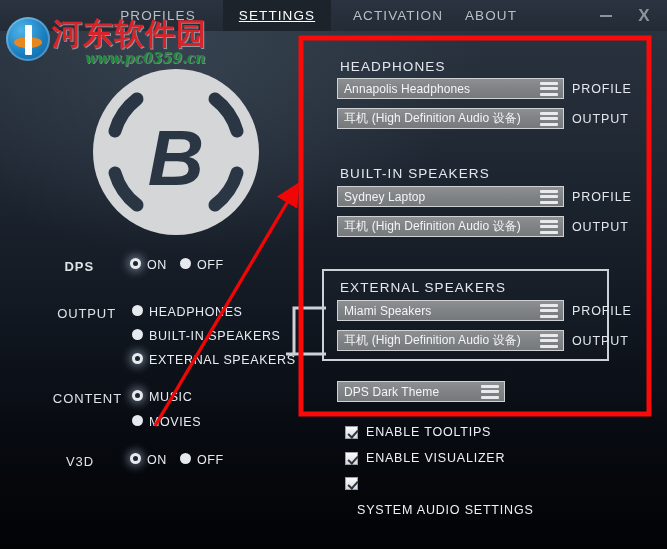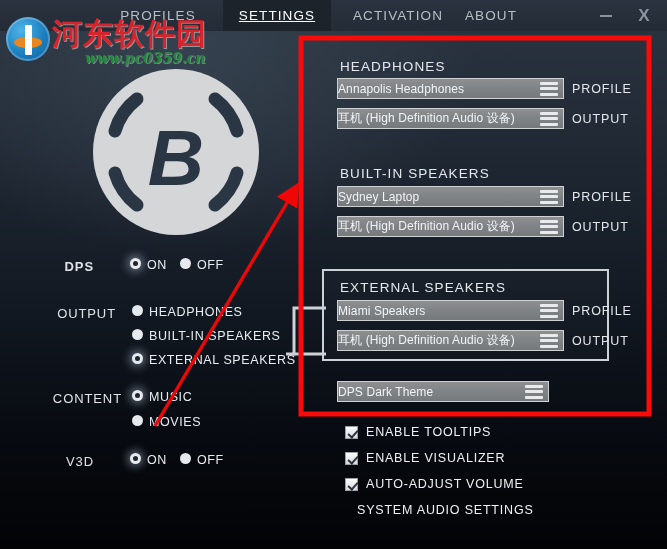--- a/index.html
+++ b/index.html
@@ -135,20 +135,21 @@
   .combo {
     position: absolute;
     height: 21px;
     background: linear-gradient(to bottom, #8d8f91 0%, #808385 50%, #76797b 100%);
     border: 1px solid #cfd2d5;
     display: flex; align-items: center;
     cursor: pointer; user-select:none;
   }
   .combo .cval {
     flex: 1 1 auto;
+    padding-left: 6px;
     font-size: 12px; color:#f2f4f6;
     white-space: nowrap; overflow: hidden;
     text-overflow: ellipsis;
     letter-spacing:.1px;
   }
   .combo .burger {
     flex: 0 0 auto; width: 28px; height: 21px;
     display:flex; flex-direction:column; justify-content:center;
     align-items:center; gap:2.5px;
   }
@@ -349,40 +350,39 @@
         <i></i>
       </span>
   </div>
   <div class="side-tag" style="left:572px; top:334px;">OUTPUT</div>
 
   <svg id="bracket" viewBox="0 0 44 62">
     <path d="M 0 54 L 8 54 L 8 8 L 40 8" fill="none" stroke="#cdd2d8" stroke-width="3"></path>
     <path d="M 8 54 L 40 54" fill="none" stroke="#cdd2d8" stroke-width="3"></path>
   </svg>
 
-  <div class="combo" style="left:337px; top:381px; width:212px;">
+  <div class="combo" style="left:337px; top:381px; width:168px;">
     <span class="cval">DPS Dark Theme</span>
     <span class="burger">
         <i></i>
         <i></i>
         <i></i>
       </span>
   </div>
 
   <div class="cbrow" style="left:345px; top:425px;">
     <span class="cbox"></span>
     <span class="cbtxt">ENABLE TOOLTIPS</span>
   </div>
   <div class="cbrow" style="left:345px; top:451px;">
     <span class="cbox"></span>
     <span class="cbtxt">ENABLE VISUALIZER</span>
   </div>
   <div class="cbrow" style="left:345px; top:477px;">
     <span class="cbox"></span>
-    <span class="cbtxt">AUTO-ADJUST VOLUME</span>
   </div>
 
   <div id="sys-link">SYSTEM AUDIO SETTINGS</div>
 
   <svg id="anno" viewBox="0 0 667 549">
     <rect x="301" y="38" width="348" height="376" fill="none" stroke="#fb0a0a" stroke-width="5"></rect>
     <defs>
       <marker id="ah" markerWidth="7" markerHeight="7" refX="4" refY="3.5" orient="auto">
         <path d="M 0 0 L 7 3.5 L 0 7 z" fill="#f00606"></path>
       </marker>

